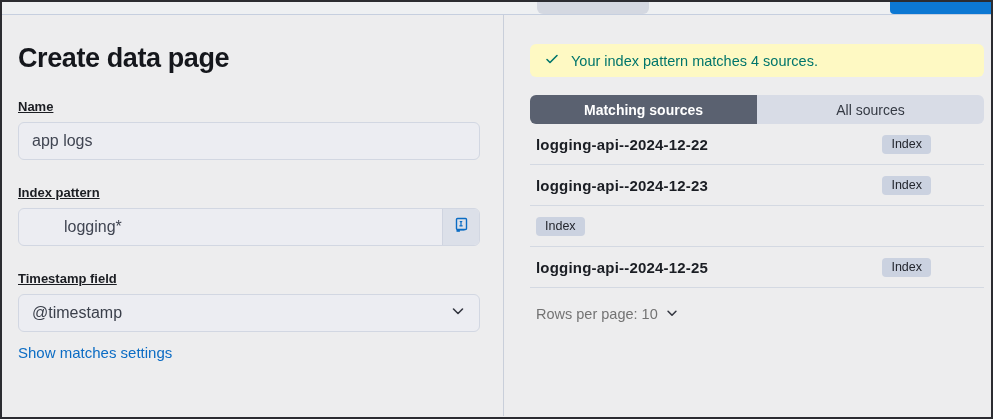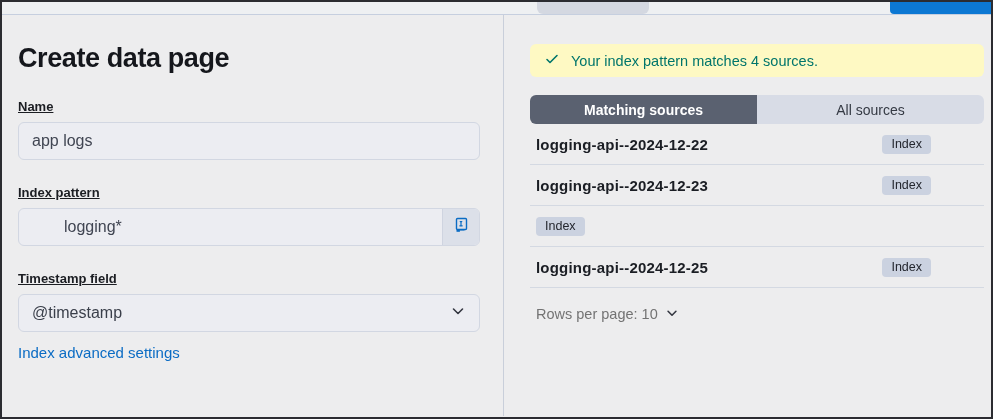--- a/index.html
+++ b/index.html
@@ -135,21 +135,21 @@
         <div class="select-box">
           <span>@timestamp</span>
           <span>
             <svg width="16" height="16" viewBox="0 0 16 16" fill="none">
               <path d="M3.5 6l4.5 4.5L12.5 6" stroke="#343741" stroke-width="1.6" stroke-linecap="round" stroke-linejoin="round"></path>
             </svg>
           </span>
         </div>
       </div>
 
-      <a class="advanced-link">Index advanced settings</a>
+      <a class="advanced-link">Show matches settings</a>
     </div>
 
     <div class="right-panel">
 
       <div class="callout">
         <span>
           <svg width="16" height="16" viewBox="0 0 16 16" fill="none">
             <path d="M3 8.5l3 3 7-7" stroke="#00756b" stroke-width="1.6" stroke-linecap="round" stroke-linejoin="round"></path>
           </svg>
         </span>

